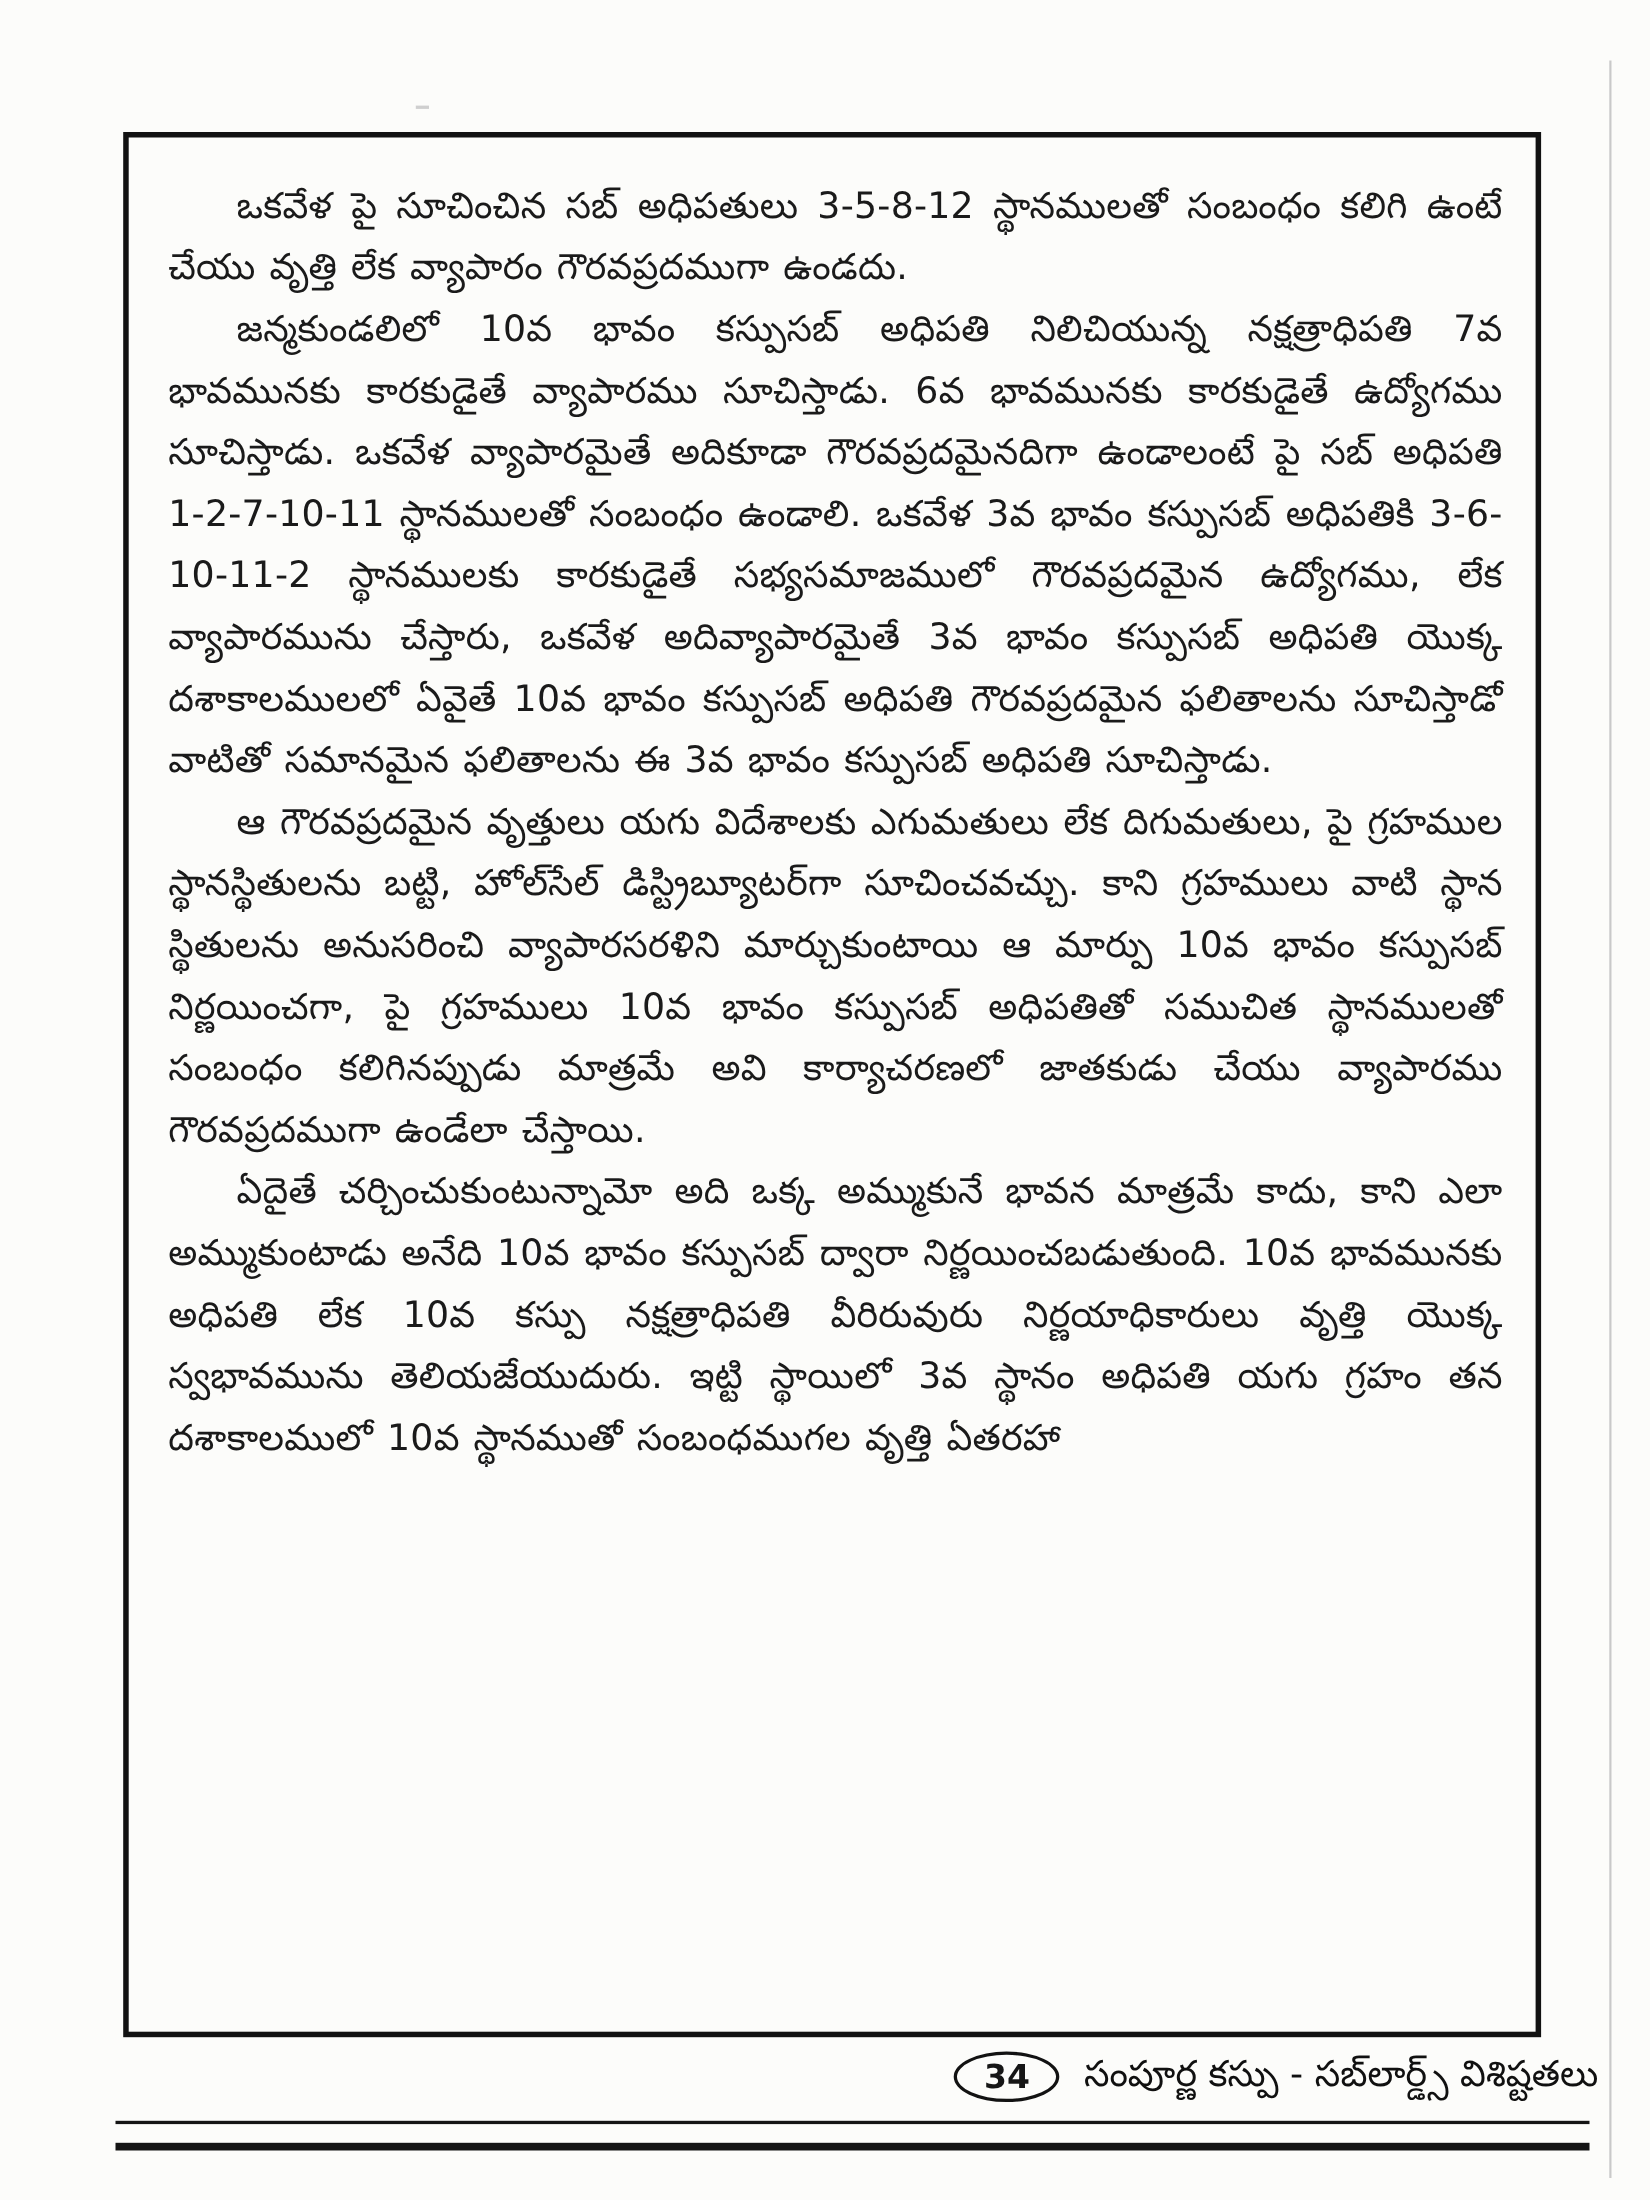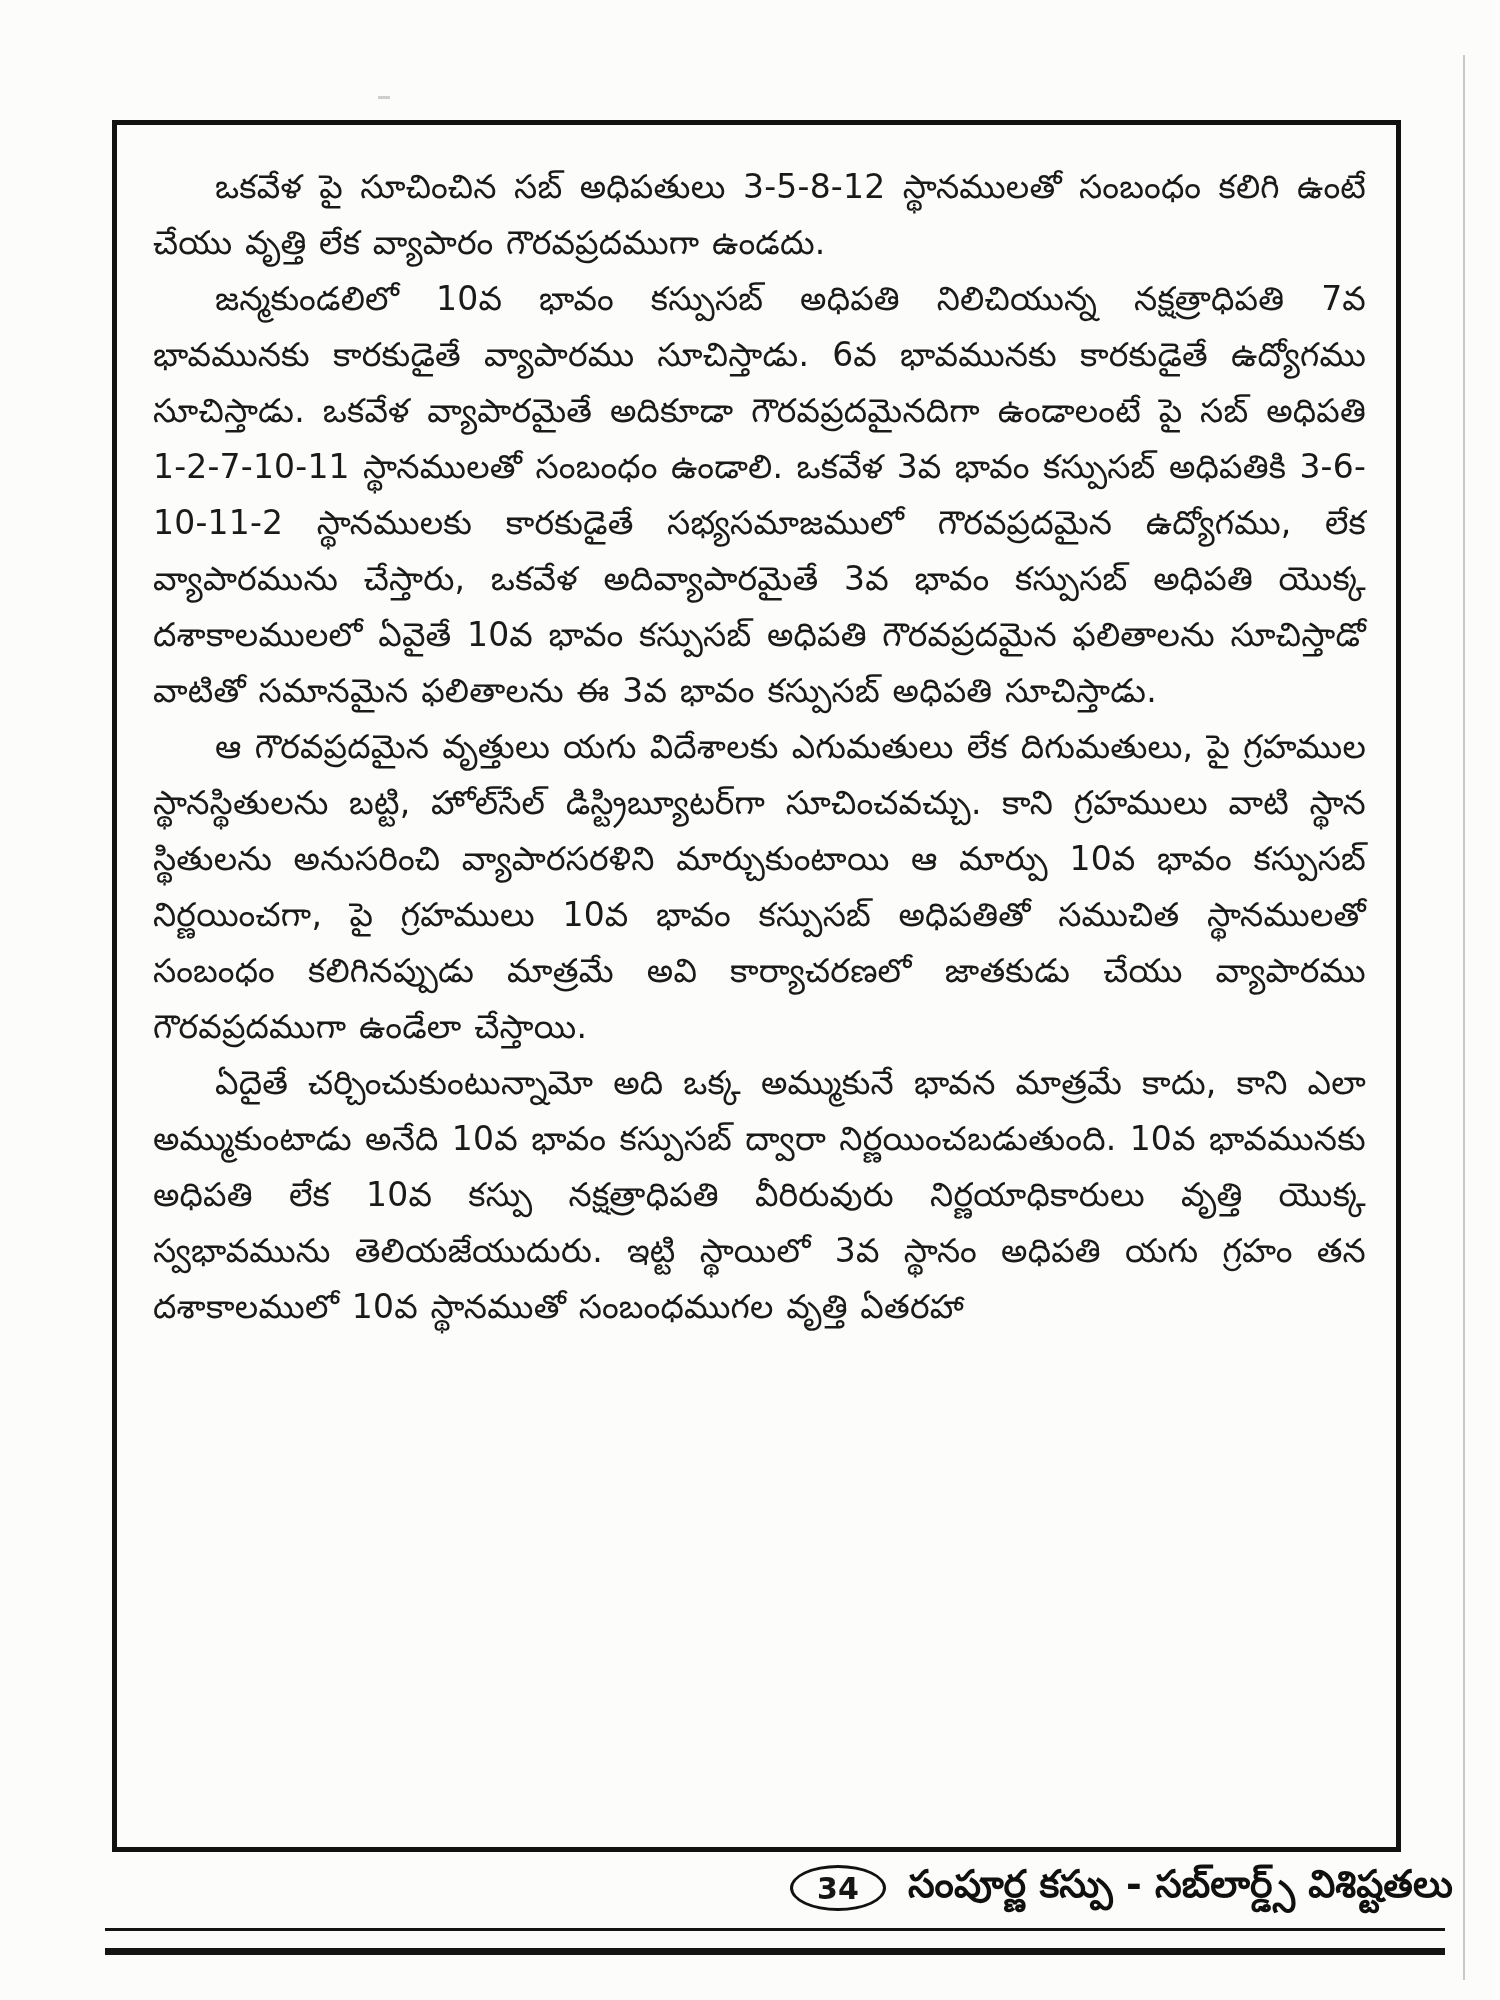--- a/index.html
+++ b/index.html
@@ -57,22 +57,22 @@
     min-width: 96px;
     height: 46px;
     border: 3px solid #121212;
     border-radius: 50%;
     font-size: 30px;
     font-weight: bold;
     box-sizing: border-box;
     background: #fcfcfa;
   }
   .footer-title {
-    font-size: 38px;
-    font-weight: bold;
+    font-size: 33px;
+    font-weight: normal;
     color: #101010;
     white-space: nowrap;
   }
   .footer-line-thin {
     position: absolute;
     left: 105px;
     top: 1928px;
     width: 1340px;
     height: 3px;
     background: #141414;

